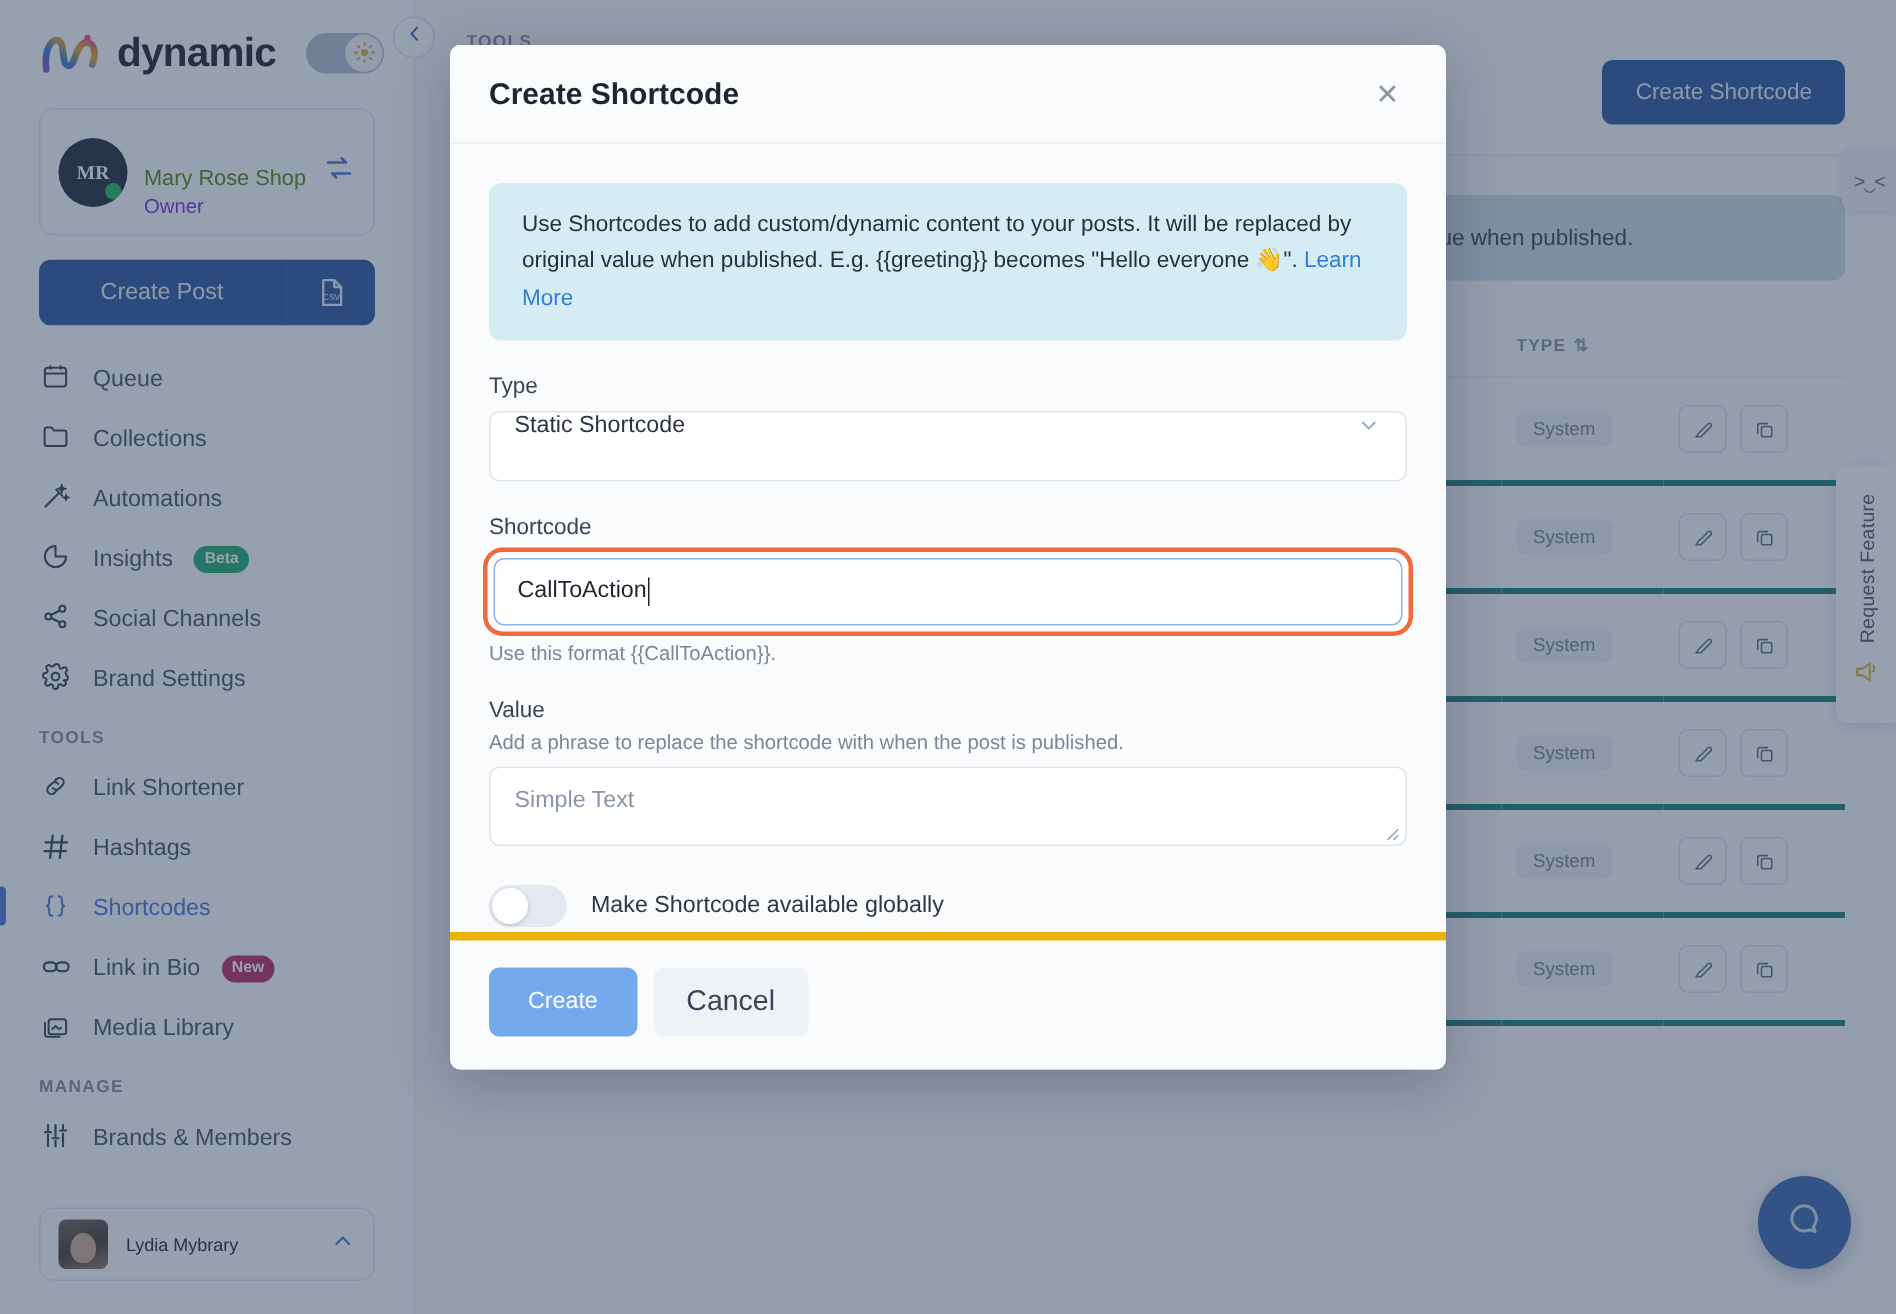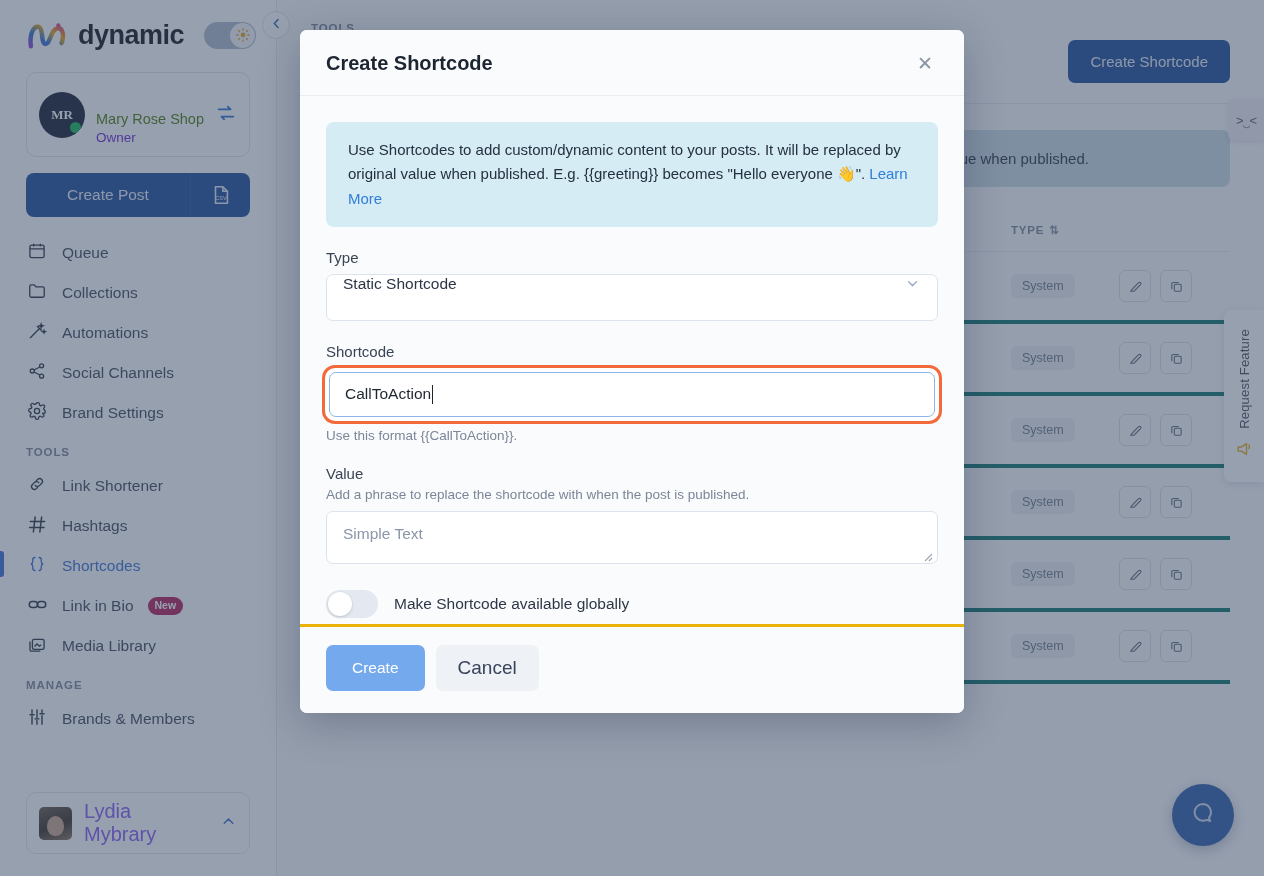--- a/index.html
+++ b/index.html
@@ -97,21 +97,21 @@
   }
   .user-avatar {
     width: 33px; height: 33px; border-radius: 5px; flex: 0 0 33px;
     background: linear-gradient(160deg,#6a5a4c 0%,#3b3026 55%,#8a7561 100%);
     position: relative; overflow: hidden;
   }
   .user-avatar::after{
     content:""; position:absolute; left:8px; top:9px; width:17px; height:20px;
     border-radius: 50% 50% 45% 45%; background:#c9a68c;
   }
-  .user-name { font-size: 20px; color: #8b5cf6; }
+  .user-name { font-size: 12px; color: #0f172a; }
   .user-chevron { margin-left: auto; color: #3b6fd4; }
 
   .collapse-btn {
     position: absolute; right: -14px; top: 11px; width: 28px; height: 28px;
     border-radius: 50%; background: #ffffff; border: 1px solid #dde3ec;
     display: flex; align-items: center; justify-content: center;
     color: #2f5fae; z-index: 5; cursor: pointer;
   }
 
   
@@ -254,21 +254,21 @@
     position: relative; flex: 0 0 52px; cursor: pointer;
   }
   .toggle-knob {
     position: absolute; left: 2px; top: 2px; width: 24px; height: 24px;
     border-radius: 50%; background: #ffffff; box-shadow: 0 1px 3px rgba(0,0,0,.18);
   }
   .toggle-label { font-size: 15.5px; color: #2d3747; }
 
   .modal-foot {
     padding: 18px 26px 22px 26px; display: flex; gap: 11px;
-    border-top: 3px solid #eab308; background: #fafbfd;
+    border-top: 6px solid #eab308; background: #fafbfd;
   }
   .btn-create {
     background: #74a9ee; color: #ffffff; border: none; border-radius: 7px;
     padding: 12px 26px; font-size: 15.5px; cursor: pointer; font-family: inherit;
   }
   .btn-cancel {
     background: #eef1f6; color: #39435a; border: none; border-radius: 7px;
     padding: 12px 22px; font-size: 19px; cursor: pointer; font-family: inherit;
   }
 </style>
@@ -351,20 +351,29 @@
           </span>
           <span>Collections</span>
         </div>
         <div class="nav-item">
           <span class="ni-icon">
             <svg viewBox="0 0 24 24" width="20" height="20" fill="none" stroke="currentColor" stroke-width="1.6" stroke-linecap="round">
                 <path d="M4 20L15 9M12.5 6.5l5 5M17 3.5l.6 1.7 1.7.6-1.7.6-.6 1.7-.6-1.7-1.7-.6 1.7-.6zM20.4 11.3l.4 1.1 1.1.4-1.1.4-.4 1.1-.4-1.1-1.1-.4 1.1-.4z"></path>
               </svg>
           </span>
           <span>Automations</span>
+        </div>
+        <div class="nav-item">
+          <span class="ni-icon">
+            <svg viewBox="0 0 24 24" width="20" height="20" fill="none" stroke="currentColor" stroke-width="1.6">
+                <path d="M12 3.5a8.5 8.5 0 108.5 8.5H12z"></path>
+              </svg>
+          </span>
+          <span>Insights</span>
+          <span class="badge beta">Beta</span>
         </div>
         <div class="nav-item">
           <span class="ni-icon">
             <svg viewBox="0 0 24 24" width="20" height="20" fill="none" stroke="currentColor" stroke-width="1.6">
                 <circle cx="17.5" cy="5.8" r="2.4"></circle>
                 <circle cx="17.5" cy="18.2" r="2.4"></circle>
                 <circle cx="6.3" cy="12" r="2.4"></circle>
                 <path d="M8.5 10.8l6.9-3.6M8.5 13.2l6.9 3.6"></path>
               </svg>
           </span>

